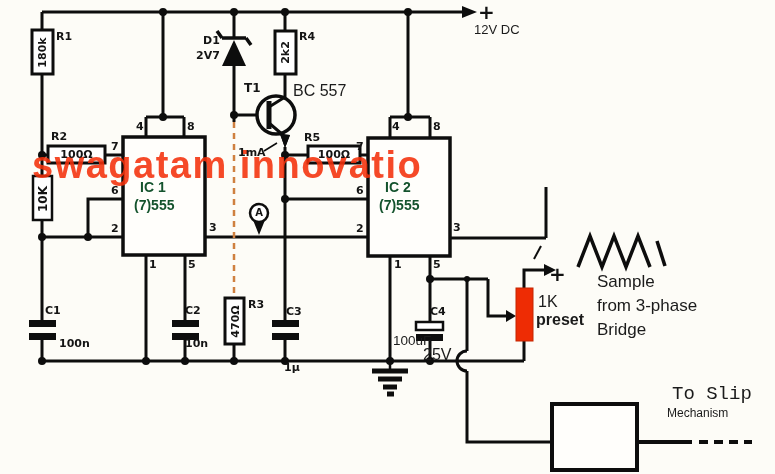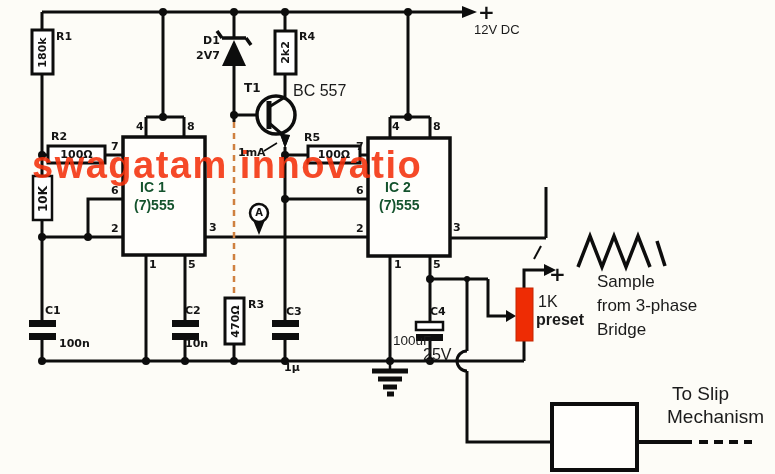--- a/index.html
+++ b/index.html
@@ -240,16 +240,16 @@
   <div class="t ann" style="left:536px;top:311px;font-size:16px;font-weight:bold;">preset</div>
 
 
   <div class="t ann med" style="left:597px;top:270px;">
     <div>Sample</div>
     <div>from 3-phase</div>
     <div>Bridge</div>
   </div>
 
 
-  <div class="t ann" style="left:672px;top:383px;font-size:19px;">To Slip</div>
-  <div class="t ann" style="left:667px;top:406px;font-size:19px;text-align:center;">Mechanism</div>
+  <div class="t ann" style="left:672px;top:383px;font-size:19px;font-family:Liberation Mono, monospace;">To Slip</div>
+  <div class="t ann" style="left:667px;top:406px;font-size:12px;text-align:center;">Mechanism</div>
 
 </div>
 
 </body></html>

